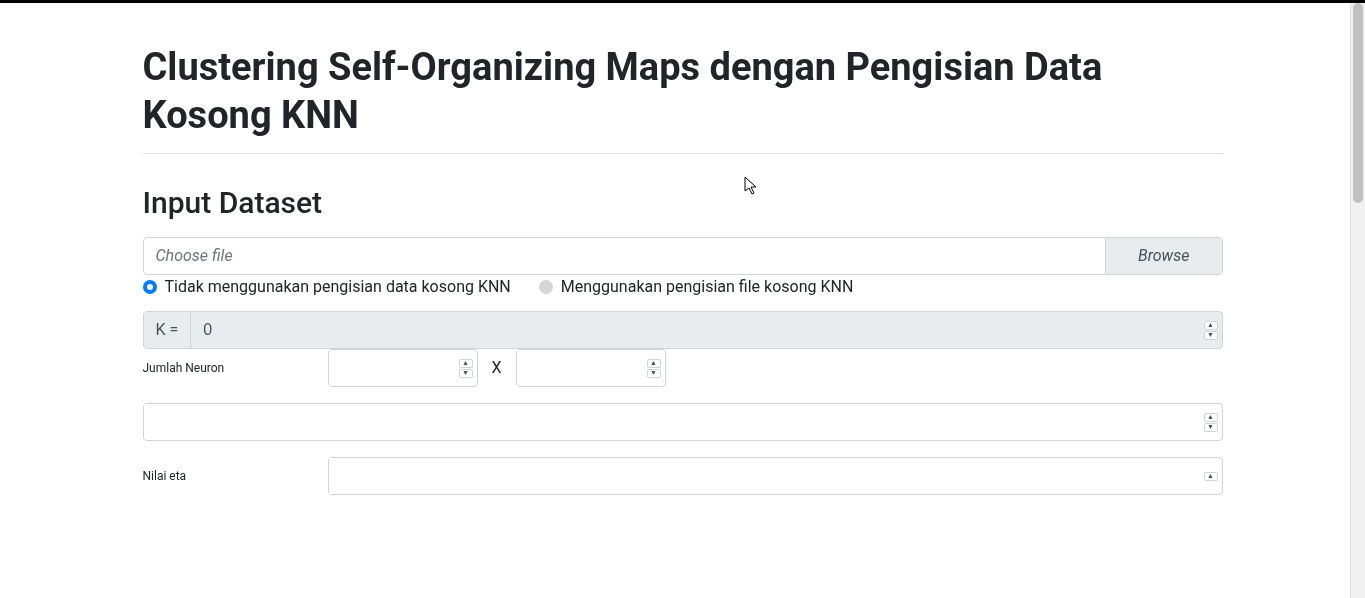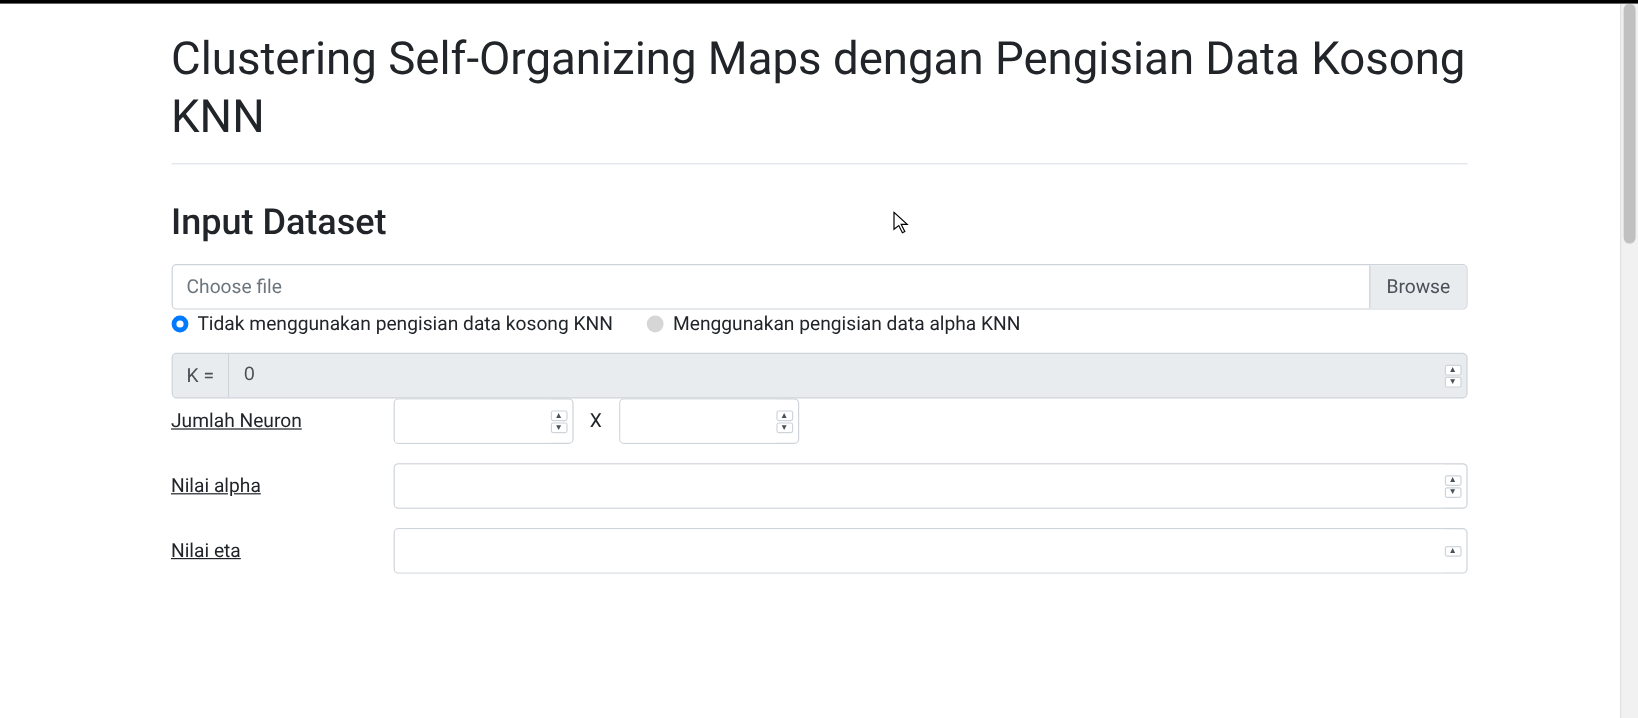--- a/index.html
+++ b/index.html
@@ -15,22 +15,22 @@
       background: #000;
       width: 100%;
     }
     .container {
       max-width: 1080px;
       margin: 0 auto;
       padding: 0 0 40px 0;
     }
     h1 {
       font-size: 38px;
-      font-weight: 400;
-      margin-top: 24px;
+      font-weight: 700;
+      margin-top: 41px;
       margin-bottom: 8px;
       line-height: 1.25;
     }
     hr.title-rule {
       border: none;
       border-top: 1px solid #dee2e6;
       margin-top: 14px;
       margin-bottom: 24px;
     }
     h2 {
@@ -40,34 +40,35 @@
       margin-top: 26px;
     }
     .file-input-group {
       display: flex;
       width: 100%;
       border: 1px solid #ced4da;
       border-radius: 4px;
       overflow: hidden;
       height: 38px;
       align-items: stretch;
+      font-style: italic;
     }
     .file-label {
       flex: 1;
       padding: 6px 12px;
       color: #6c757d;
       display: flex;
       align-items: center;
       cursor: pointer;
     }
     .file-browse {
       background: #e9ecef;
       color: #495057;
       border-left: 1px solid #ced4da;
-      padding: 6px 13px;
+      padding: 6px 32px;
       display: flex;
       align-items: center;
       cursor: pointer;
     }
     .radio-row {
       display: flex;
       align-items: center;
       gap: 28px;
       margin-bottom: 12px;
       font-size: 16px;
@@ -155,22 +156,21 @@
     }
     .number-spinner .sp + .sp { margin-top: 1px; }
     .form-row {
       display: flex;
       align-items: center;
       margin-bottom: 16px;
     }
     .form-label {
       width: 185px;
       flex-shrink: 0;
-      font-size: 16px;
-      text-decoration: underline;
+      font-size: 12px;
     }
     .neuron-group {
       display: flex;
       align-items: center;
       gap: 14px;
     }
     .small-num {
       width: 150px;
       border: 1px solid #ced4da;
       border-radius: 4px;
@@ -226,21 +226,21 @@
     <div class="file-browse">Browse</div>
   </div>
 
   <div class="radio-row">
     <label class="radio-item">
       <span class="radio-dot selected"></span>
       <span>Tidak menggunakan pengisian data kosong KNN</span>
     </label>
     <label class="radio-item">
       <span class="radio-dot unselected"></span>
-      <span>Menggunakan pengisian data alpha KNN</span>
+      <span>Menggunakan pengisian file kosong KNN</span>
     </label>
   </div>
   <div class="input-group disabled">
     <div class="input-prefix">K =</div>
     <input class="input-field" type="text" disabled="" value="0" style="">
     <div class="number-spinner">
       <span class="sp">▲</span>
       <span class="sp">▼</span>
     </div>
   </div>
@@ -261,21 +261,20 @@
         <input class="input-field" type="text" value="" style="">
         <div class="number-spinner">
           <span class="sp">▲</span>
           <span class="sp">▼</span>
         </div>
       </div>
     </div>
   </div>
 
   <div class="form-row">
-    <div class="form-label">Nilai alpha</div>
     <div class="input-group" style="flex:1">
       <input class="input-field" type="text" value="" style="">
       <div class="number-spinner">
         <span class="sp">▲</span>
         <span class="sp">▼</span>
       </div>
     </div>
   </div>
 
   <div class="form-row">

